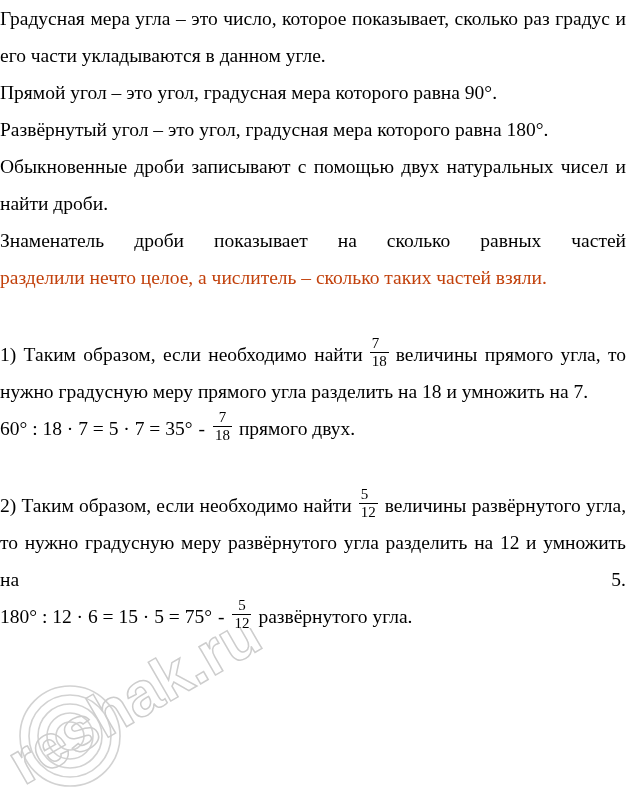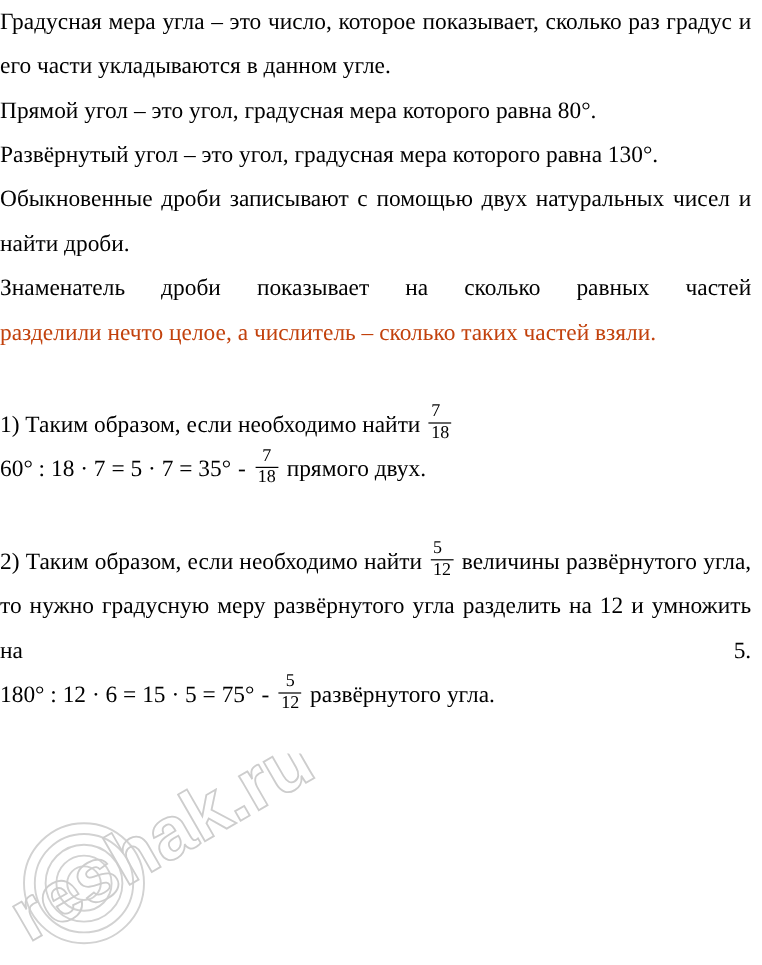--- a/index.html
+++ b/index.html
@@ -112,34 +112,34 @@
       <g transform="rotate(-30 140 92)">
         <text x="22" y="100" font-family="'Liberation Sans', sans-serif" font-size="62" font-weight="bold" fill="none" stroke="#cdcdcd" stroke-width="1.5">reshak.ru</text>
       </g>
     </svg>
   </div>
 
   <div id="content">
 
     <p class="para last-line-natural">Градусная мера угла – это число, которое показывает, сколько раз градус и его части укладываются в данном угле.</p>
 
-    <p class="para last-line-natural">Прямой угол – это угол, градусная мера которого равна 80°.</p>
+    <p class="para last-line-natural">Прямой угол – это угол, градусная мера которого равна 90°.</p>
 
-    <p class="para last-line-natural">Развёрнутый угол – это угол, градусная мера которого равна 130°.</p>
+    <p class="para last-line-natural">Развёрнутый угол – это угол, градусная мера которого равна 180°.</p>
 
     <p class="para last-line-natural">Обыкновенные дроби записывают с помощью двух натуральных чисел и найти дроби.</p>
 
 
     <p class="para force-justify">Знаменатель дроби показывает на сколько равных частей</p>
 
     <p class="para last-line-natural tint3">разделили нечто целое, а числитель – сколько таких частей взяли.</p>
 
     <div class="gap-lg"></div>
 
-    <p class="para last-line-natural"><span>1)</span><span> </span><span>Таким образом, если необходимо найти</span><span class="frac"><span class="num">7</span><span class="den">18</span></span></p>
+    <p class="para last-line-natural"><span>1)</span><span> </span><span>Таким образом, если необходимо найти</span><span class="frac"><span class="num">7</span><span class="den">18</span></span><span>величины прямого угла, то нужно градусную меру прямого угла разделить на 18 и умножить на 7.</span></p>
 
     <p class="eq"><span>60° : 18 · 7 = 5 · 7 = 35°</span><span> </span><span class="op">-</span><span class="frac"><span class="num">7</span><span class="den">18</span></span><span>прямого двух.</span></p>
 
     <div class="gap-lg"></div>
 
     <p class="para force-justify"><span>2)</span><span> </span><span>Таким образом, если необходимо найти</span><span class="frac"><span class="num">5</span><span class="den">12</span></span><span>величины развёрнутого угла, то нужно градусную меру развёрнутого угла разделить на 12 и умножить на 5.</span></p>
 
     <p class="eq"><span>180° : 12 · 6 = 15 · 5 = 75°</span><span> </span><span class="op">-</span><span class="frac"><span class="num">5</span><span class="den">12</span></span><span>развёрнутого угла.</span></p>
 
   </div>

